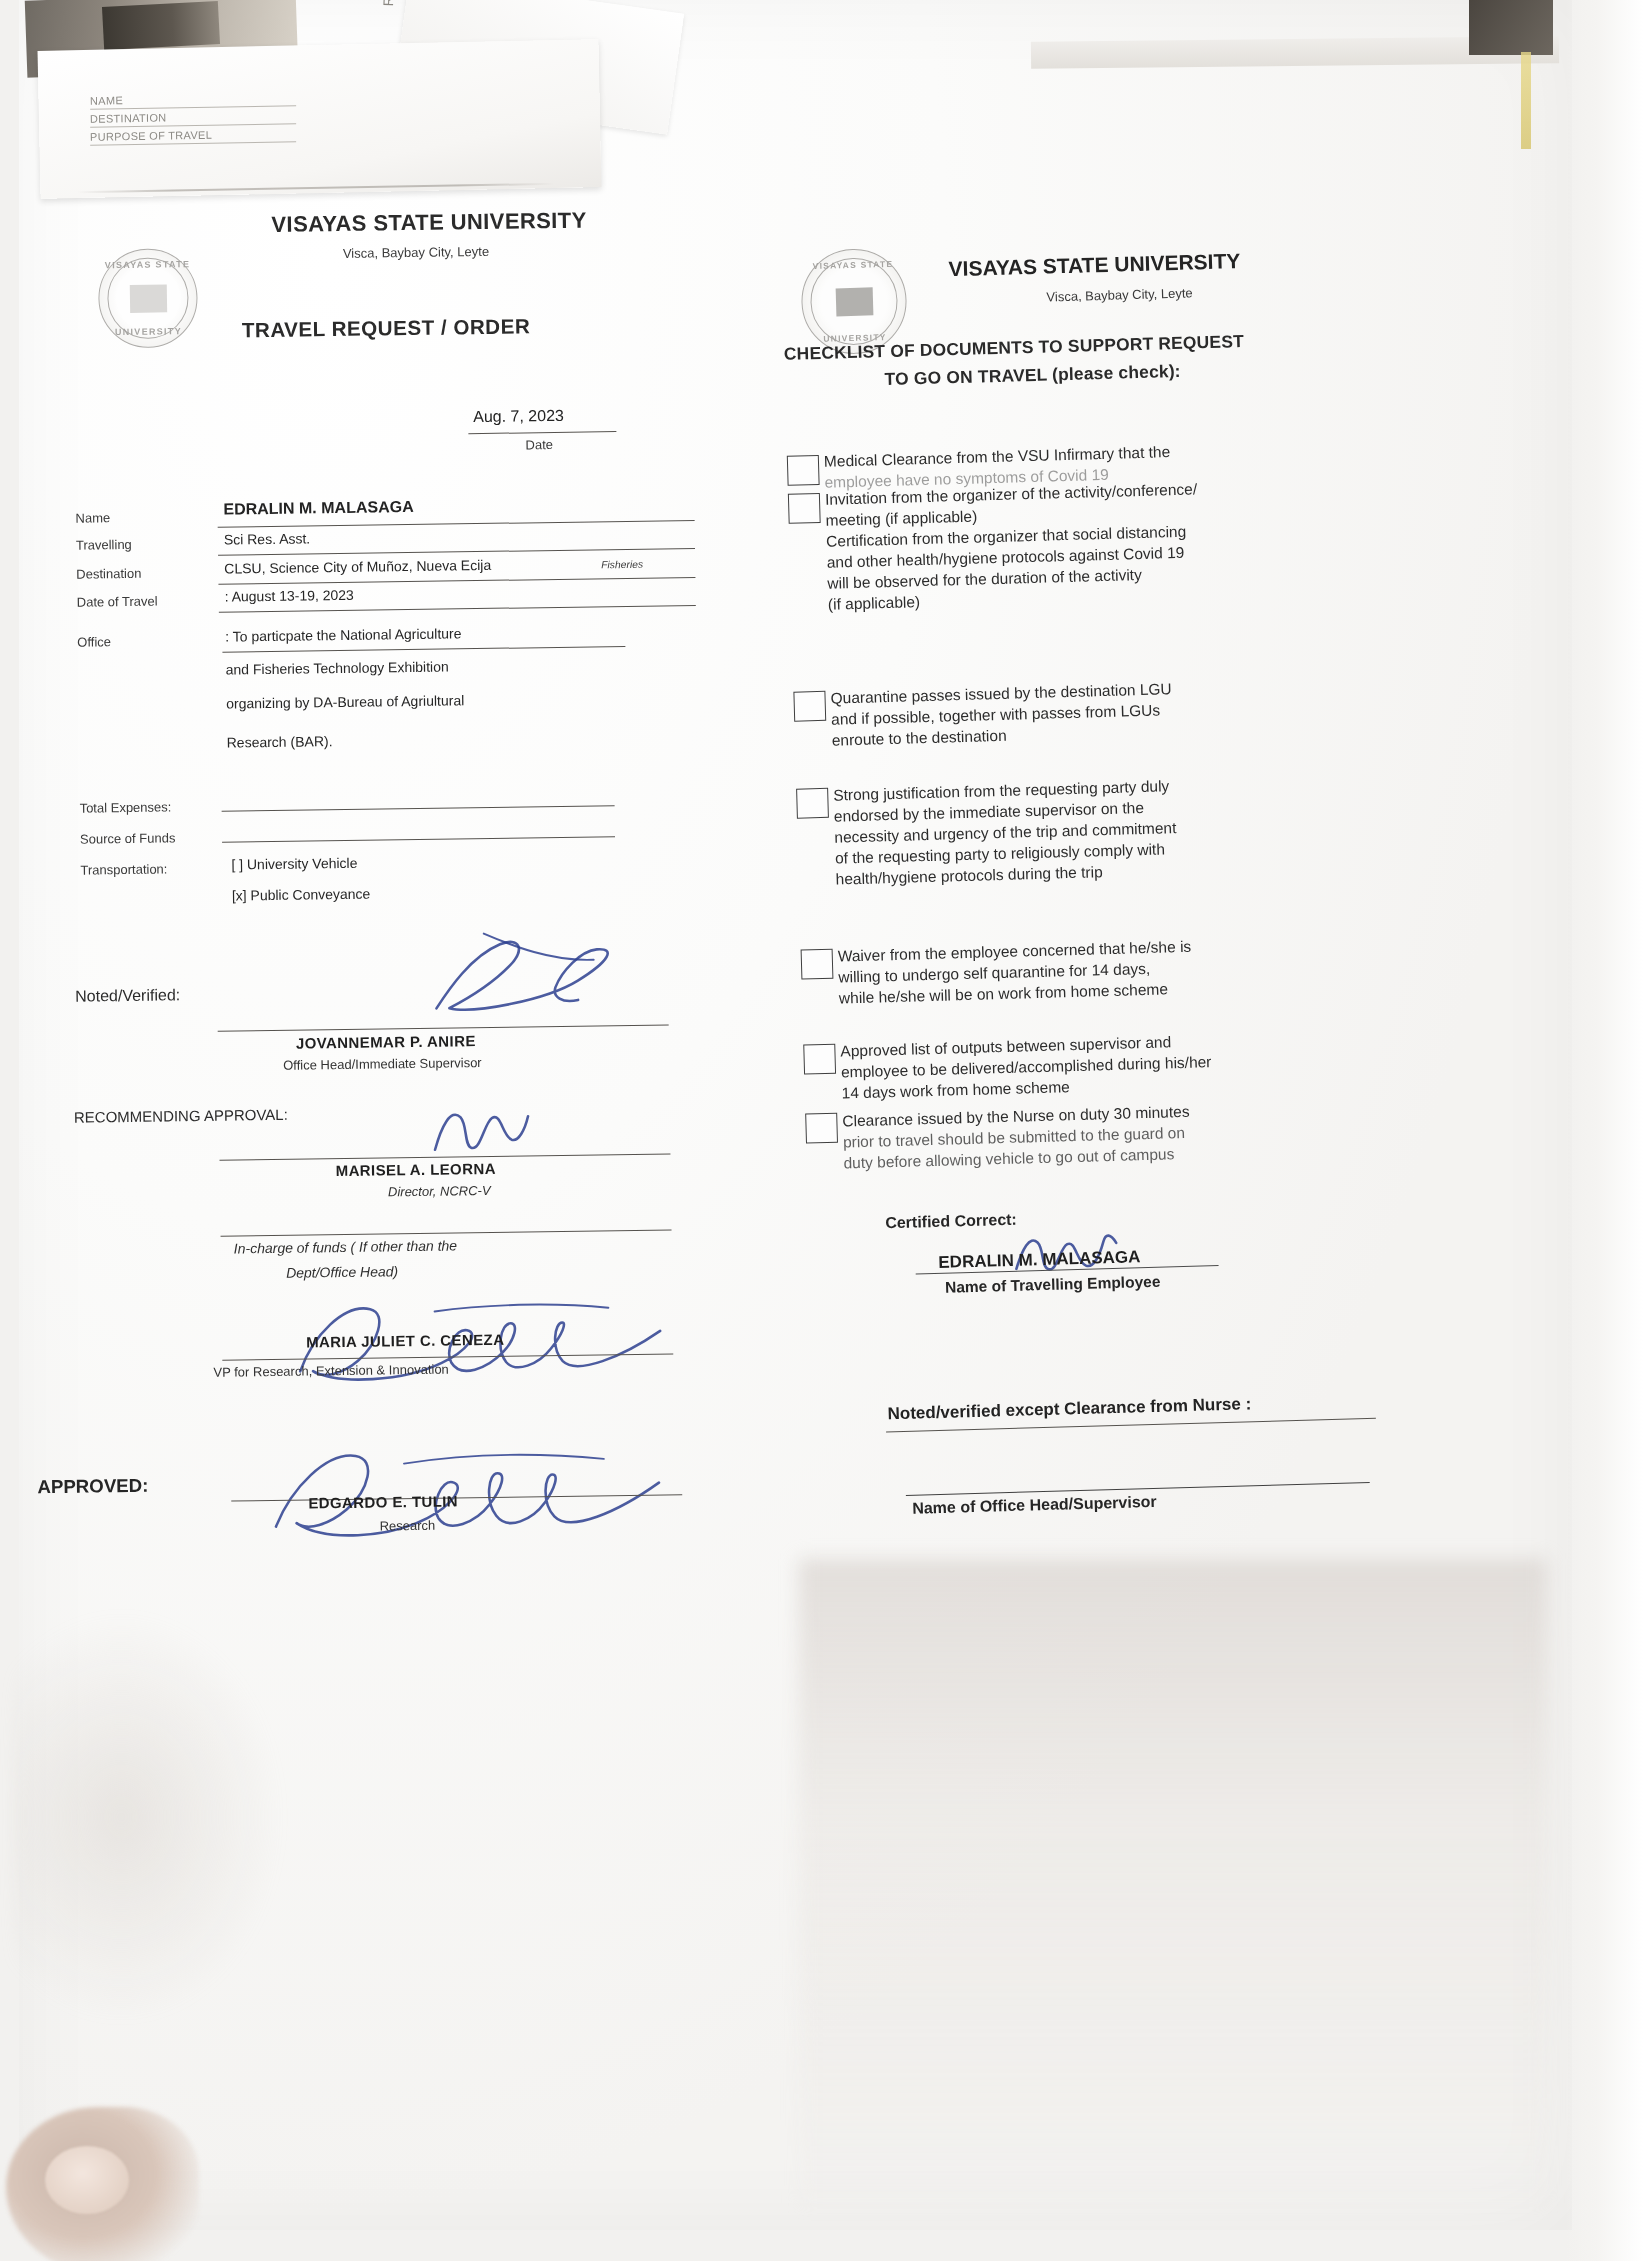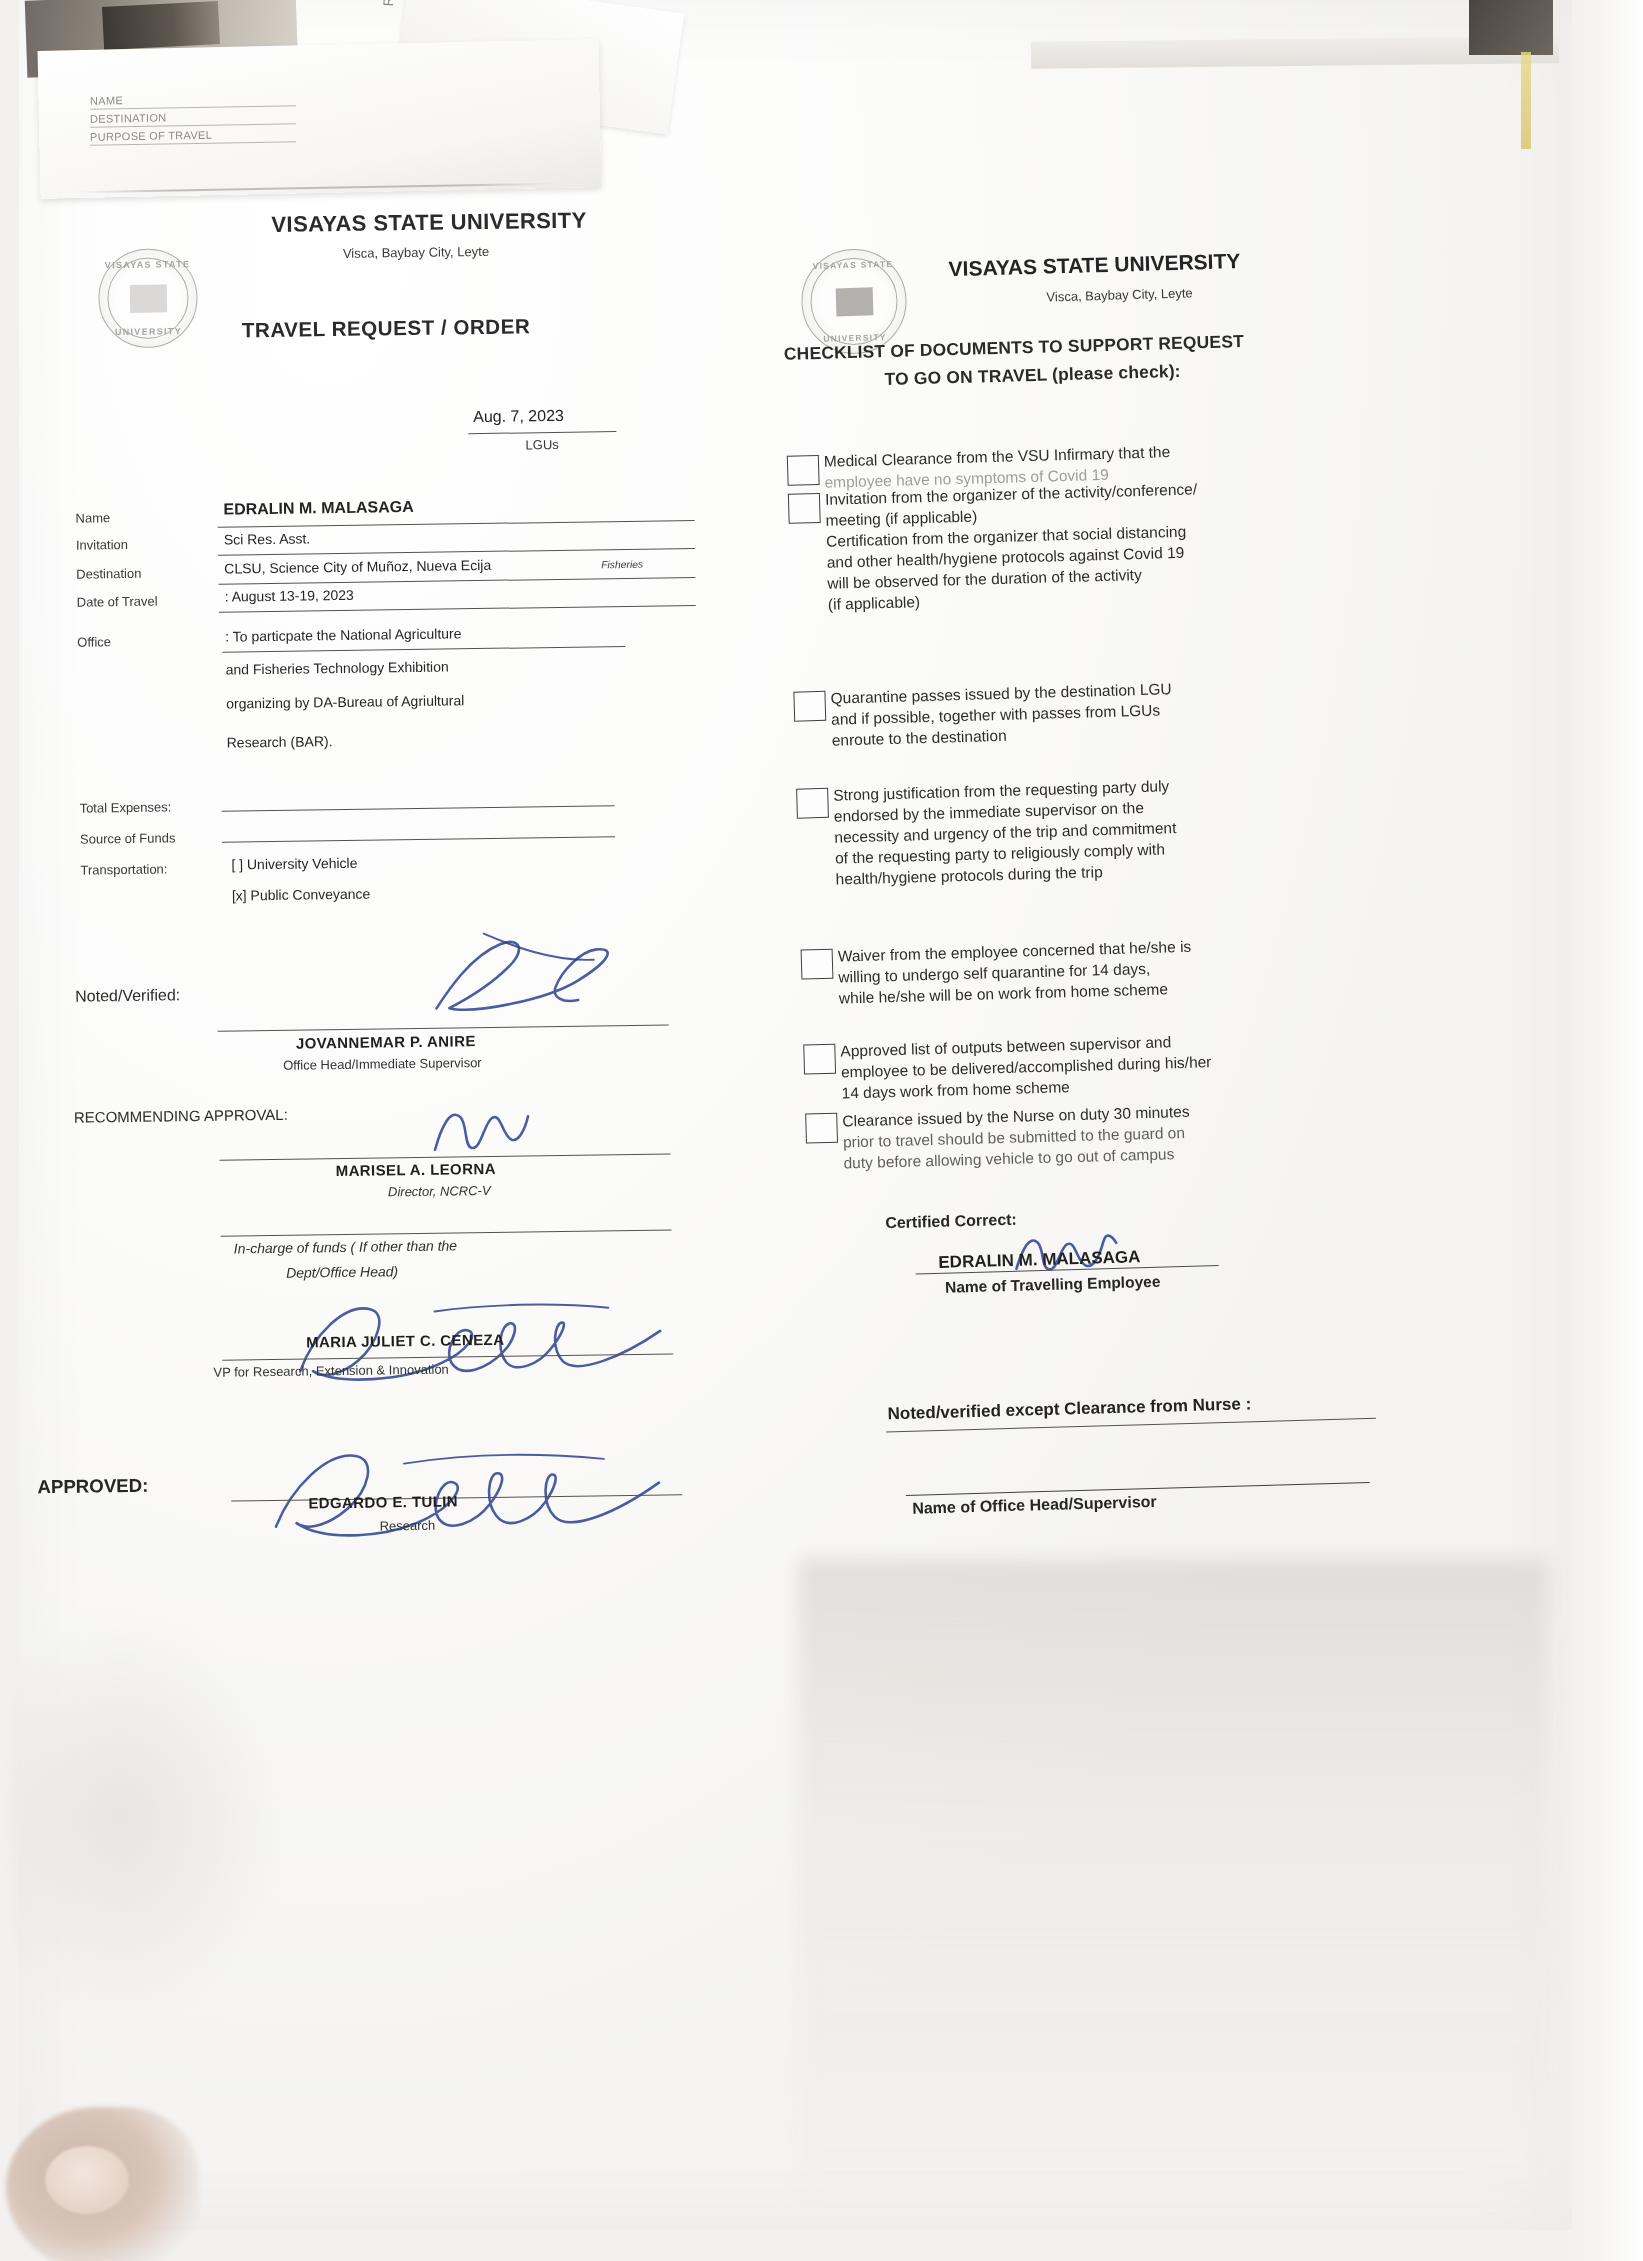--- a/index.html
+++ b/index.html
@@ -209,27 +209,27 @@
       <div class="seal-core"></div>
       <div class="seal-txt" style="bottom:10.3px;">UNIVERSITY</div>
     </div>
 
     <div class="doc hdr-univ" style="left:271px; top:213px;">VISAYAS STATE UNIVERSITY</div>
     <div class="doc hdr-addr" style="left:342px; top:248px;">Visca, Baybay City, Leyte</div>
     <div class="doc hdr-title" style="left:240px; top:319px;">TRAVEL REQUEST / ORDER</div>
 
     <div class="doc val" style="left:470px; top:412px;">Aug. 7, 2023</div>
     <div class="line" style="left:465px; top:437px; width:148px;"></div>
-    <div class="doc lbl" style="left:522px; top:442px;">LGUs</div>
+    <div class="doc lbl" style="left:522px; top:442px;">Date</div>
 
     <div class="doc lbl" style="left:71px; top:509px;">Name</div>
     <div class="doc val bold" style="left:219px; top:501px;">EDRALIN M. MALASAGA</div>
     <div class="line" style="left:213px; top:527px; width:477px;"></div>
 
-    <div class="doc lbl" style="left:71px; top:536px;">Invitation</div>
+    <div class="doc lbl" style="left:71px; top:536px;">Travelling</div>
     <div class="doc valsm" style="left:219px; top:532px;">Sci Res. Asst.</div>
     <div class="line" style="left:213px; top:555px; width:477px;"></div>
 
     <div class="doc lbl" style="left:71px; top:565px;">Destination</div>
     <div class="doc valsm" style="left:219px; top:561px;">CLSU, Science City of Muñoz, Nueva Ecija</div>
     <div class="line" style="left:213px; top:584px; width:477px;"></div>
 
     <div class="doc lbl" style="left:71px; top:593px;">Date of Travel</div>
     <div class="doc valsm" style="left:219px; top:589px;">: August 13-19, 2023</div>
     <div class="line" style="left:213px; top:612px; width:477px;"></div>

